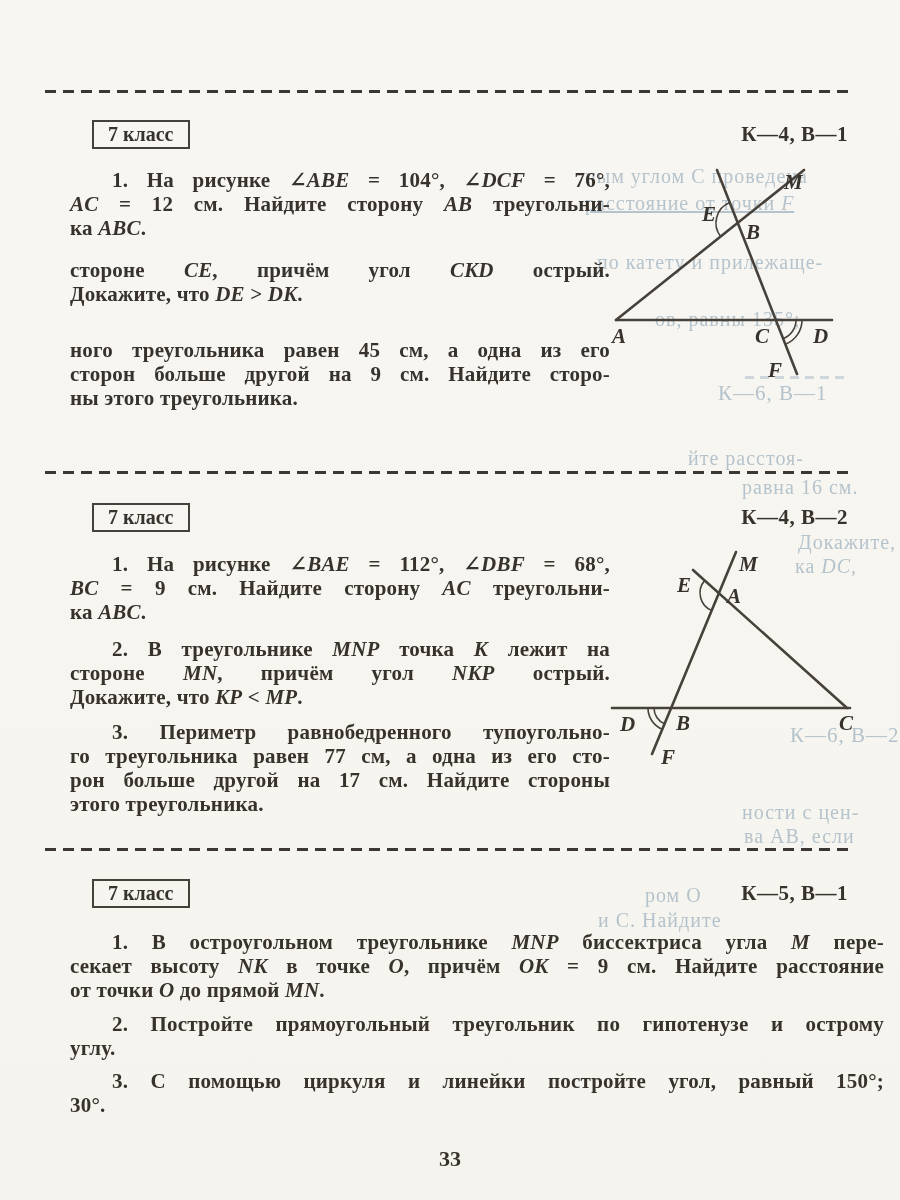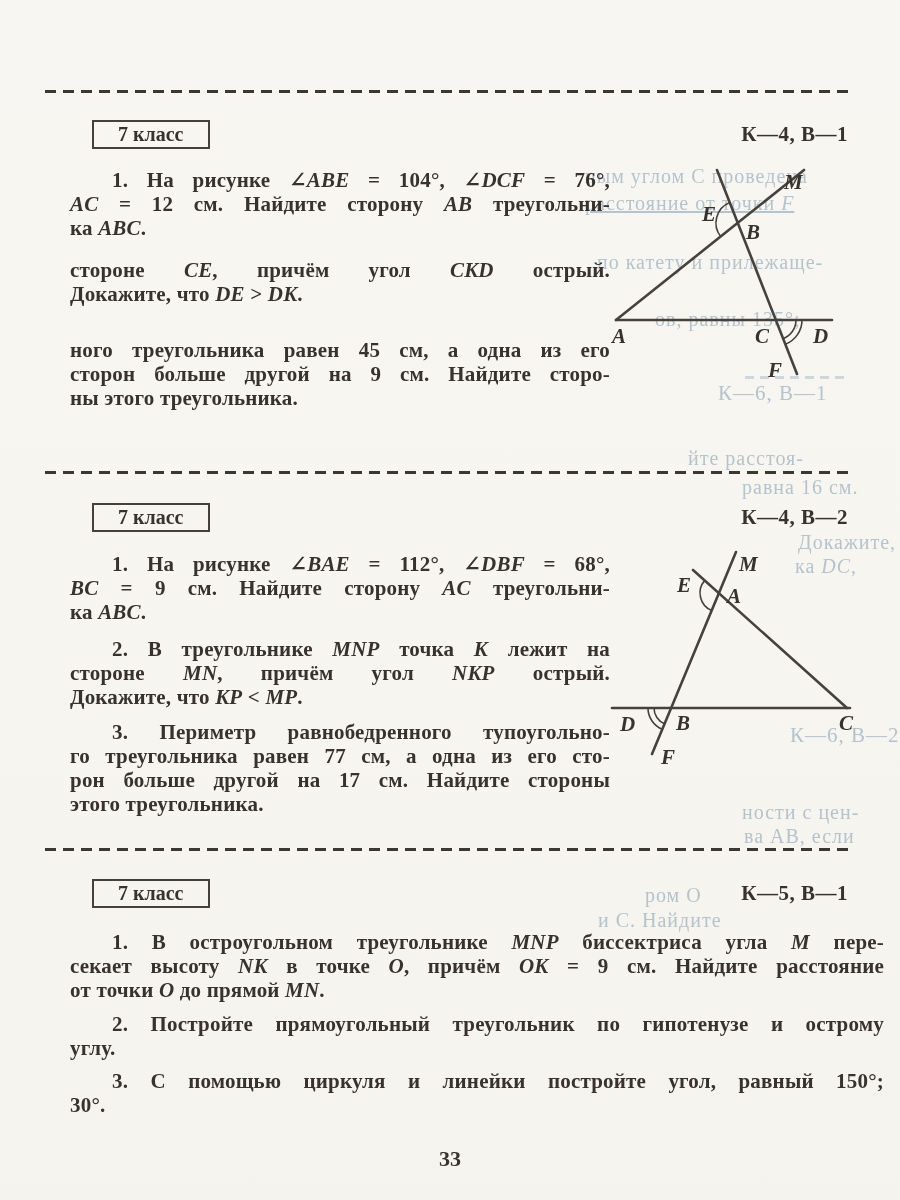--- a/index.html
+++ b/index.html
@@ -1,21 +1,21 @@
 <!DOCTYPE html>
 <html><head>
 <meta charset="utf-8">
 <style>
   html,body{margin:0;padding:0;}
   .page{position:relative;width:900px;height:1200px;overflow:hidden;
         background:linear-gradient(180deg,#f8f6f2 0%,#f7f5f0 55%,#f5f3ee 100%);
         font-family:"Liberation Serif","DejaVu Serif",serif;color:#38322d;}
   .rule{position:absolute;left:45px;width:803px;height:3px;
         background:repeating-linear-gradient(90deg,#3d3733 0 11px,transparent 11px 18px);}
-  .clsbox{position:absolute;left:92px;border:2px solid #46403a;padding:0 24px;
+  .clsbox{position:absolute;left:92px;border:2px solid #46403a;padding:0 14px;
         font-weight:bold;font-size:20px;line-height:25px;background:transparent;}
   .code{position:absolute;right:52px;font-weight:bold;font-size:21px;line-height:22px;letter-spacing:.5px;}
   .para{position:absolute;left:48px;width:540px;margin-left:22px;}
   .para.wide{width:814px;}
   .line{font-weight:bold;font-size:21px;line-height:24px;text-align:justify;text-align-last:justify;
         letter-spacing:.2px;}
   .line.last{text-align-last:left;}
   .line.first{text-indent:42px;}
   .line i{font-family:"Liberation Serif","DejaVu Serif",serif;}
   .ghost{position:absolute;font-weight:normal;font-size:20px;line-height:22px;white-space:nowrap;

